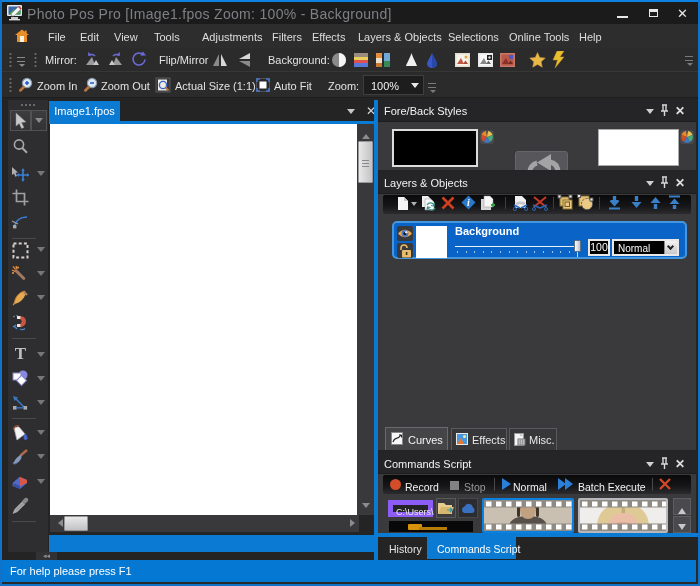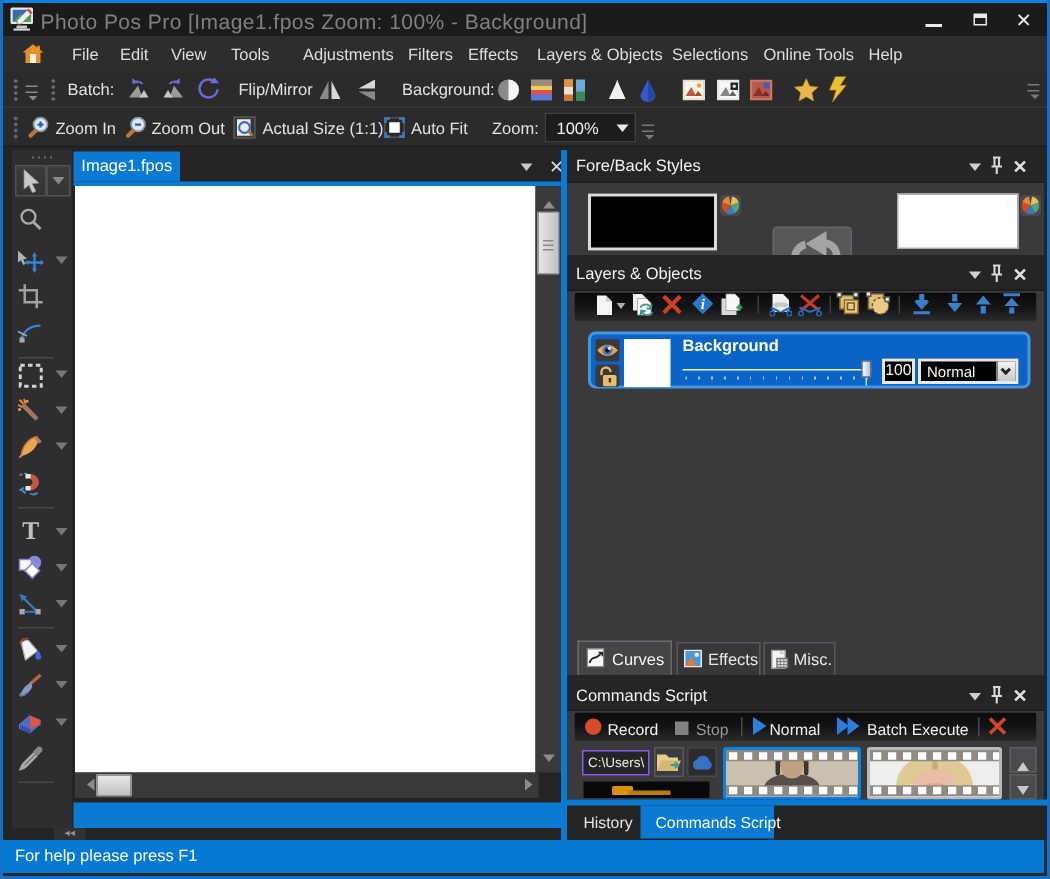--- a/index.html
+++ b/index.html
@@ -57,21 +57,21 @@
 <span class="a" style="left:509px">Online Tools</span>
 <span class="a" style="left:579px">Help</span>
 </div>
 
 <div class="a" style="left:2px;top:48px;width:696px;height:24px;background:#2b2b2c;border-bottom:1px solid #373738"></div>
 <div id="row2" class="a" style="left:0;top:48px;width:700px;height:24px">
  <div class="grip" style="left:8px;top:4px;height:16px"></div>
  <div class="a" style="left:17px;top:9px;width:8px;height:5px;border-top:1px solid #8a8a8c;border-bottom:1px solid #8a8a8c"></div>
  <div class="a" style="left:19px;top:16px;width:0;height:0;border:3px solid transparent;border-top:3px solid #8a8a8c"></div>
  <div class="grip" style="left:33px;top:4px;height:16px"></div>
- <div class="a txt" style="left:45px;top:7px">Batch:</div>
+ <div class="a txt" style="left:45px;top:7px">Mirror:</div>
  <svg class="a" style="left:85px;top:4px" width="16" height="16" viewBox="0 0 16 16">
       <path d="M1 13 L7 5 L10 13 Z" fill="#9a9a9c"></path>
       <path d="M8 13 L11 8 L14 13 Z" fill="#c8c8ca"></path>
       <path d="M10 4 A4 3 0 0 0 4 3" stroke="#6b6bd8" stroke-width="1.4" fill="none"></path>
       <path d="M3 0 L3 5 L8 4 Z" fill="#6b6bd8" transform="scale(0.8) translate(1,0)"></path>
     </svg>
  <svg class="a" style="left:107px;top:4px" width="16" height="16" viewBox="0 0 16 16">
       <path d="M15 13 L9 5 L6 13 Z" fill="#9a9a9c"></path>
       <path d="M8 13 L5 8 L2 13 Z" fill="#c8c8ca"></path>
       <path d="M6 4 A4 3 0 0 1 12 3" stroke="#6b6bd8" stroke-width="1.4" fill="none"></path>
@@ -538,21 +538,21 @@
  <div class="a" style="left:502px;top:478px;width:0;height:0;border:6px solid transparent;border-left:9px solid #2a80d8"></div>
  <div class="a" style="left:513px;top:481px;color:#f2f2f2;font-size:10.5px">Normal</div>
  <div class="a" style="left:558px;top:478px;width:0;height:0;border:6px solid transparent;border-left:8px solid #2a80d8"></div>
  <div class="a" style="left:565px;top:478px;width:0;height:0;border:6px solid transparent;border-left:8px solid #2a80d8"></div>
  <div class="a" style="left:578px;top:481px;color:#f2f2f2;font-size:10.5px">Batch Execute</div>
  <div class="a" style="left:652px;top:478px;width:1px;height:13px;background:#48484a"></div>
  <svg class="a" style="left:658px;top:477px" width="14" height="14" viewBox="0 0 14 14">
       <path d="M2 2 L12 12 M12 2 L2 12" stroke="#d04828" stroke-width="2.4"></path>
     </svg>
 
- <div class="a" style="left:388px;top:500px;width:45px;height:17px;background:#242426;border:1px solid #8b5cf6;color:#ececec;font-size:9px;line-height:15px;padding-left:3px">C:\Users\</div>
+ <div class="a" style="left:388px;top:500px;width:45px;height:17px;background:#242426;border:5px solid #8b5cf6;color:#ececec;font-size:9px;line-height:15px;padding-left:3px">C:\Users\</div>
  <div class="a" style="left:436px;top:498px;width:20px;height:20px;background:#3c3c3e;border:1px solid #5a5a5c">
    <svg width="16" height="14" viewBox="0 0 16 14" style="margin:2px 0 0 1px">
         <path d="M0 2 L6 2 L8 4 L14 4 L14 13 L0 13 Z" fill="#e8cc90"></path>
         <path d="M0 13 L3 6 L16 6 L13 13 Z" fill="#d8b870"></path>
         <path d="M9 9 L14 9 L12 7 M14 9 L12 11" stroke="#3898a8" stroke-width="1.2" fill="none"></path>
       </svg>
  </div>
  <div class="a" style="left:458px;top:498px;width:20px;height:20px;background:#2c2c2e;border:1px solid #48484a">
    <svg width="16" height="11" viewBox="0 0 16 11" style="margin:4px 0 0 1px">
         <path d="M4 10 A3.5 3.5 0 0 1 4.5 3.5 A4.5 4.5 0 0 1 13 4.5 A3 3 0 0 1 12.5 10 Z" fill="#3a70c0"></path>

